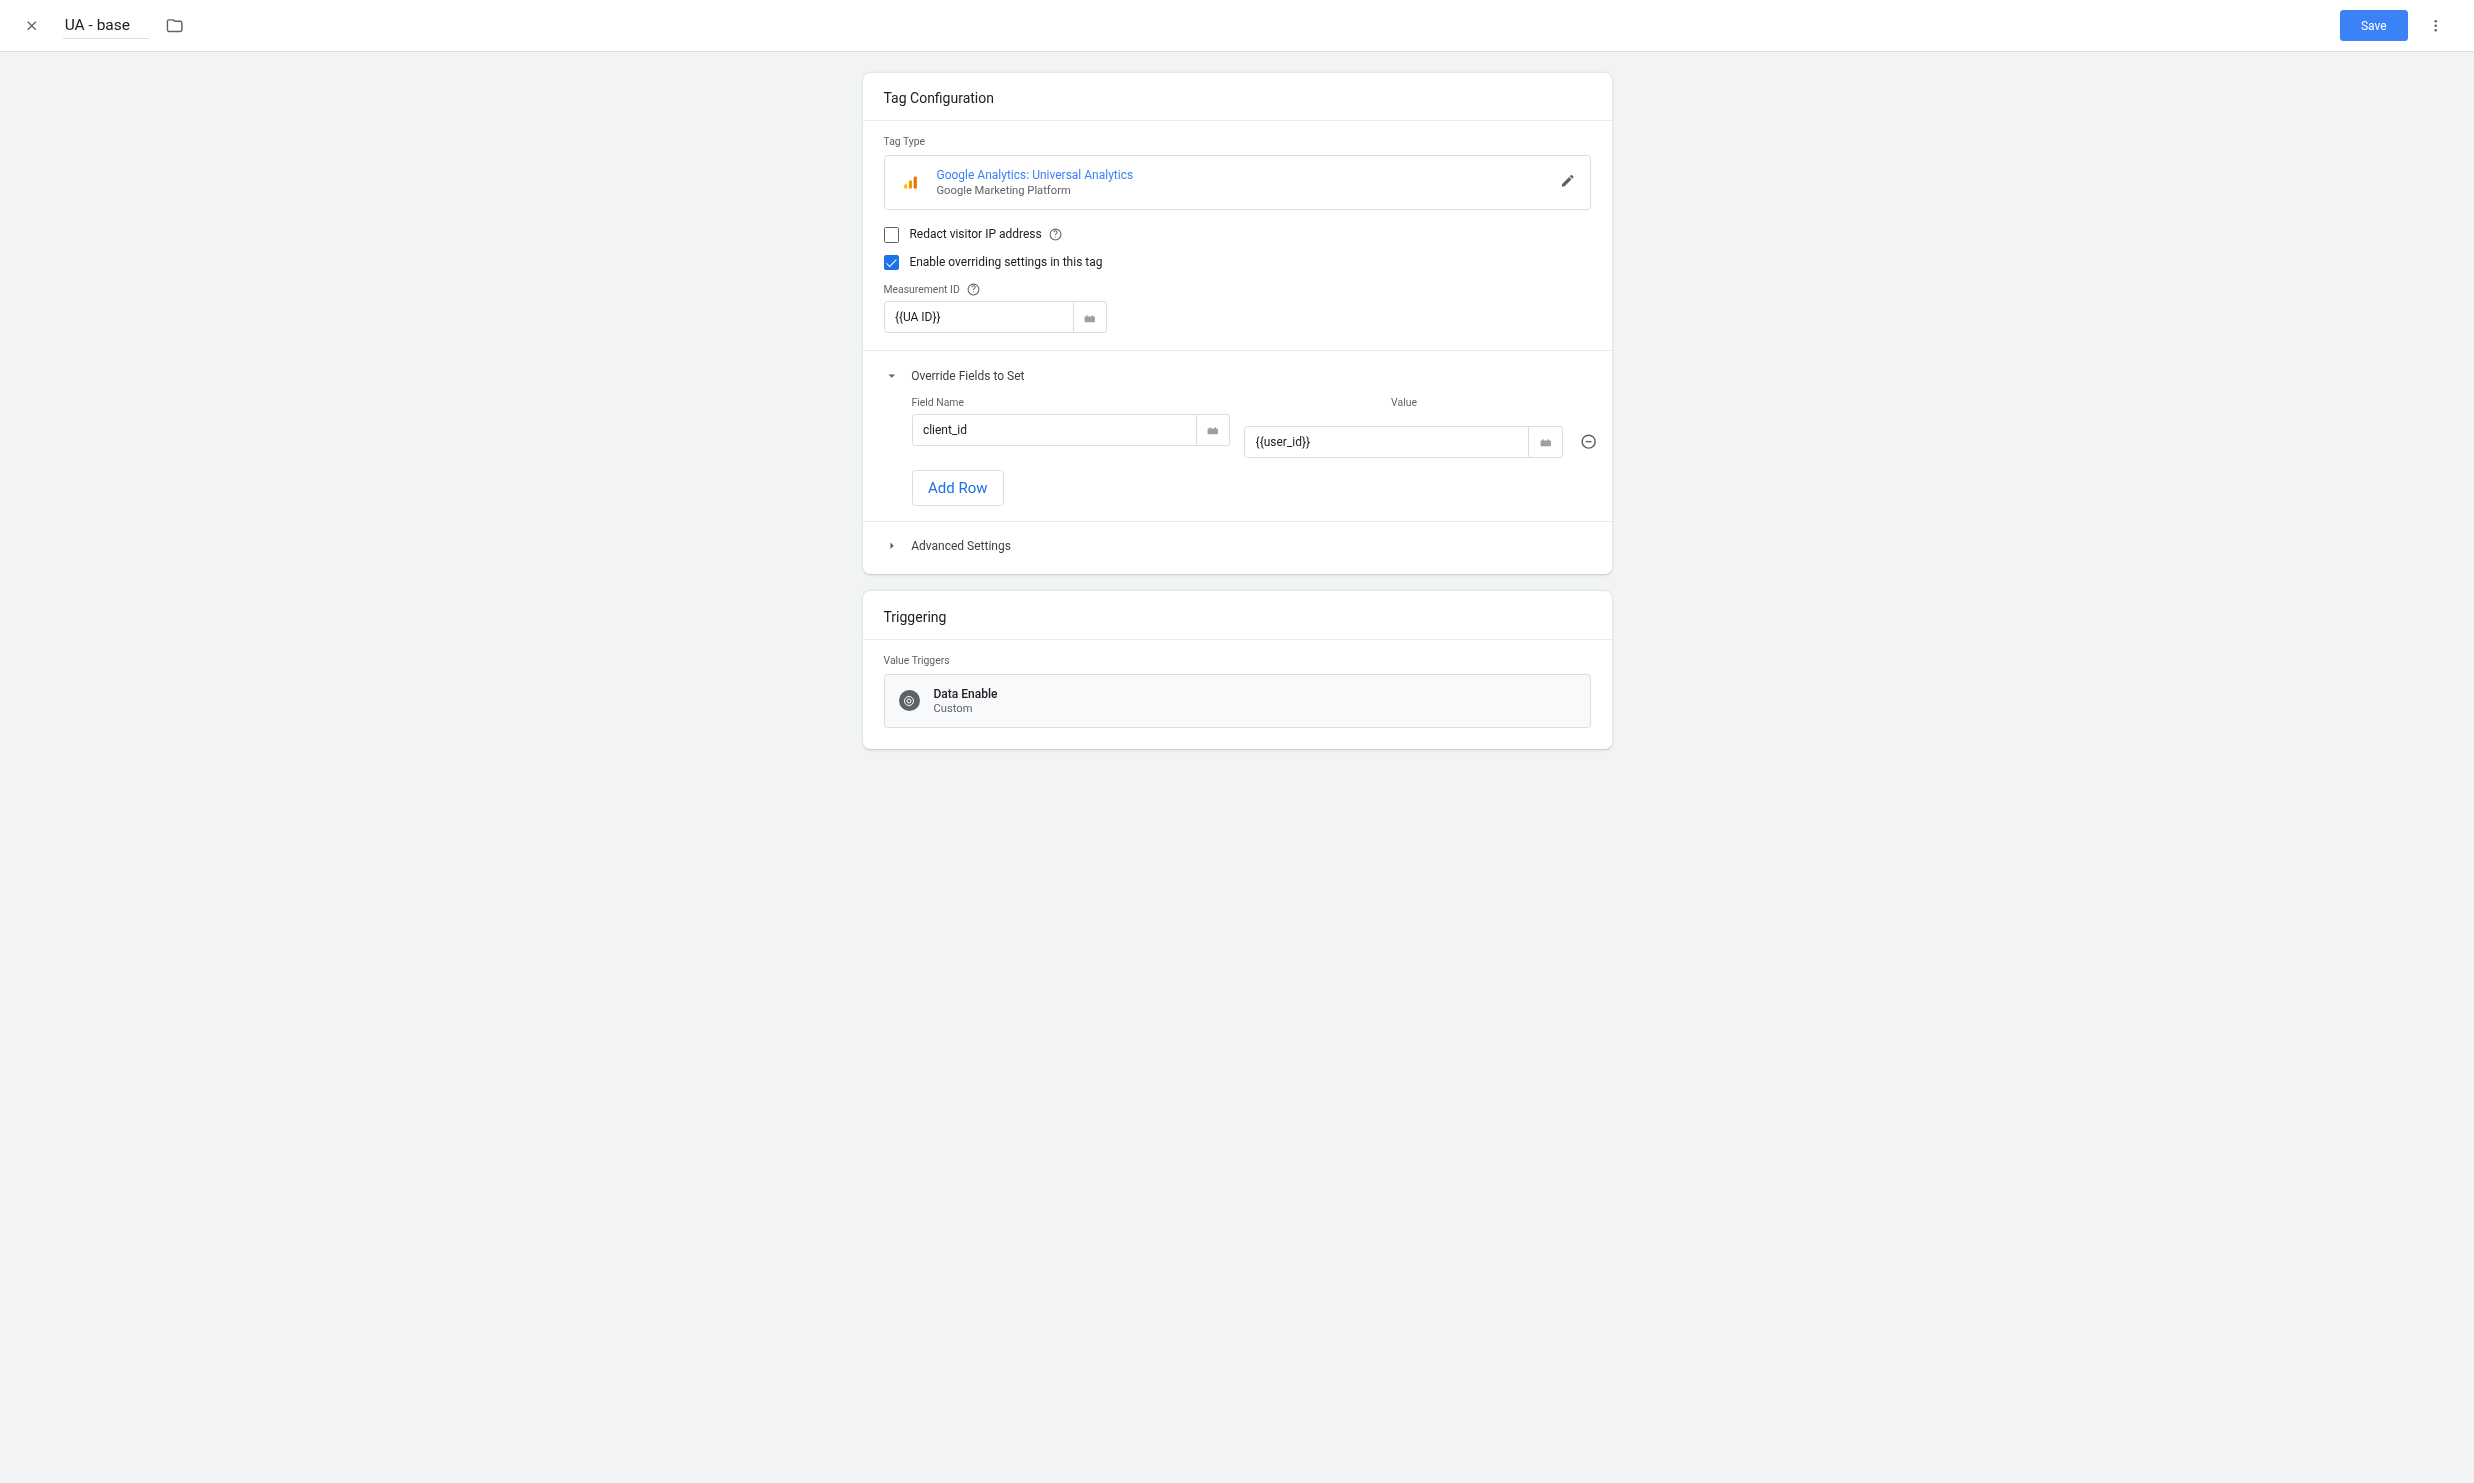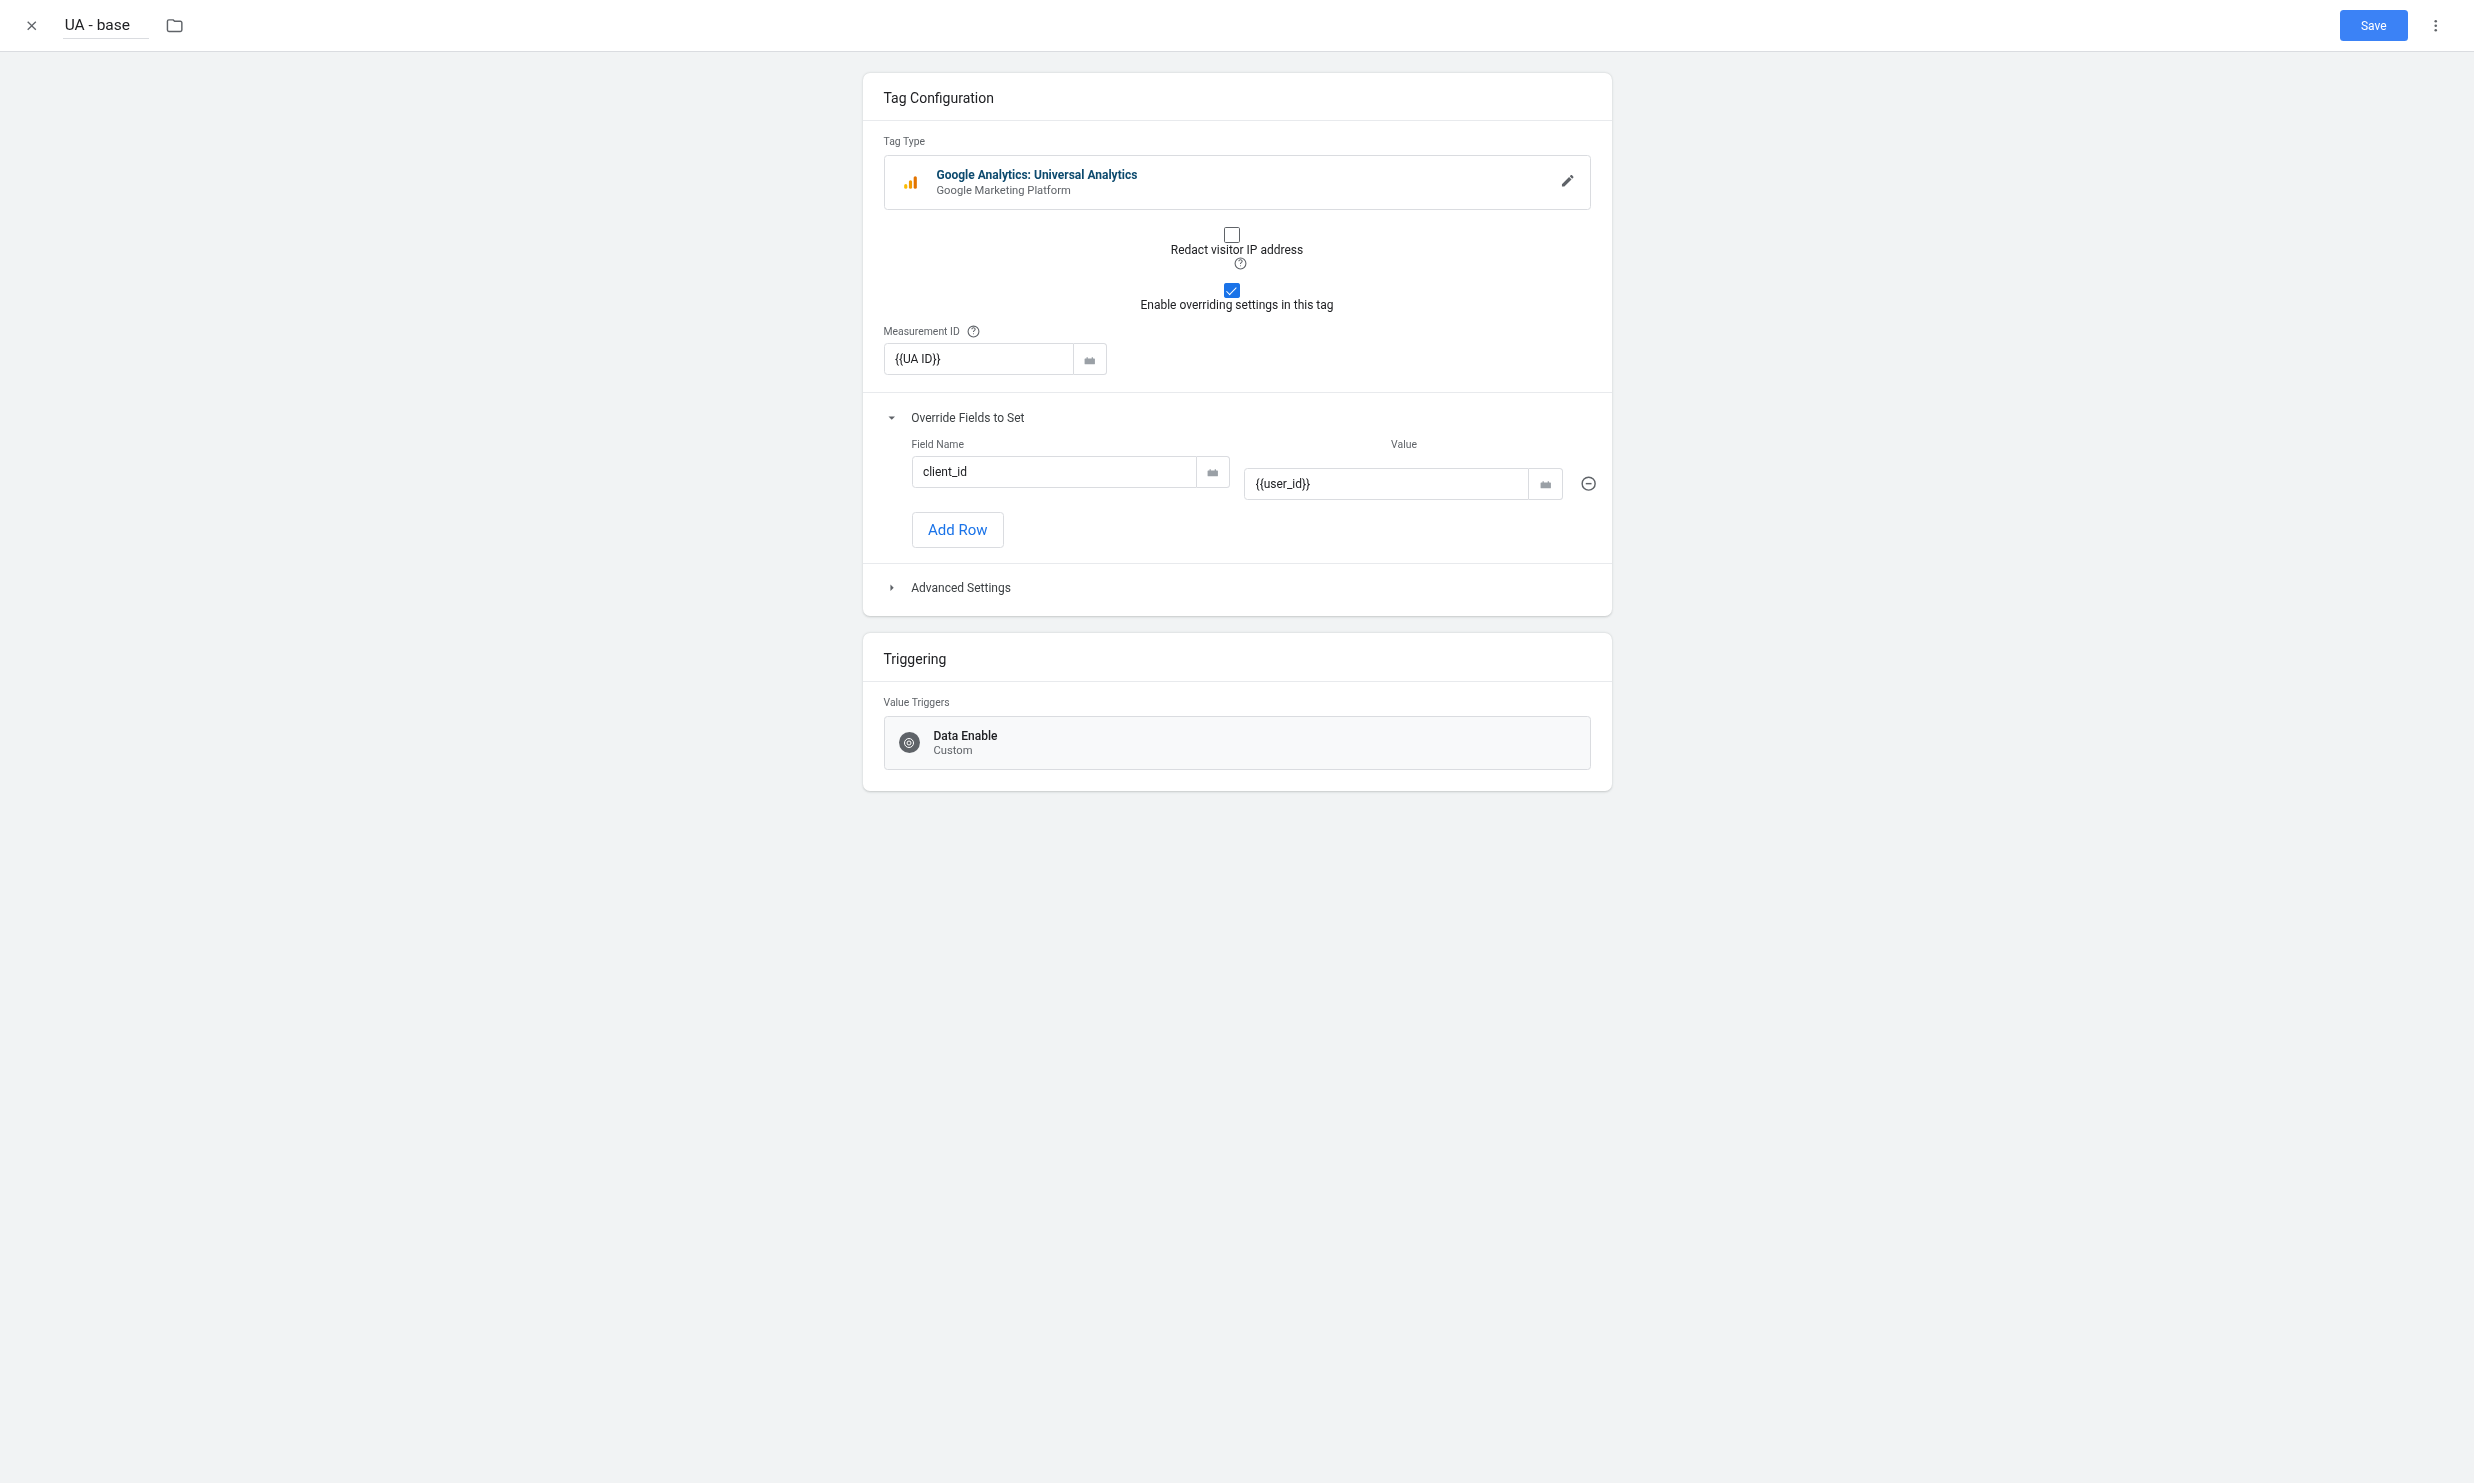--- a/index.html
+++ b/index.html
@@ -115,36 +115,34 @@
       display: flex;
       align-items: center;
       justify-content: center;
       margin-right: 14px;
     }
     .tag-type-info {
       flex: 1;
     }
     .tag-type-name {
       font-size: 12px;
-      color: #0c4a6e;
-      font-weight: 700;
+      color: #3b82f6;
+      font-weight: 400;
     }
     .tag-type-sub {
       font-size: 11.2px;
       color: #5f6368;
       margin-top: 1.7px;
     }
     .edit-icon {
       color: #5f6368;
     }
     .checkbox-row {
       display: flex;
-      align-items: center;
       margin-bottom: 12px;
-      flex-direction: column;
     }
     .checkbox {
       width: 15.5px;
       height: 15.5px;
       border: 1.7px solid #5f6368;
       border-radius: 1.7px;
       margin-right: 10.4px;
       cursor: pointer;
       display: flex;
       align-items: center;

